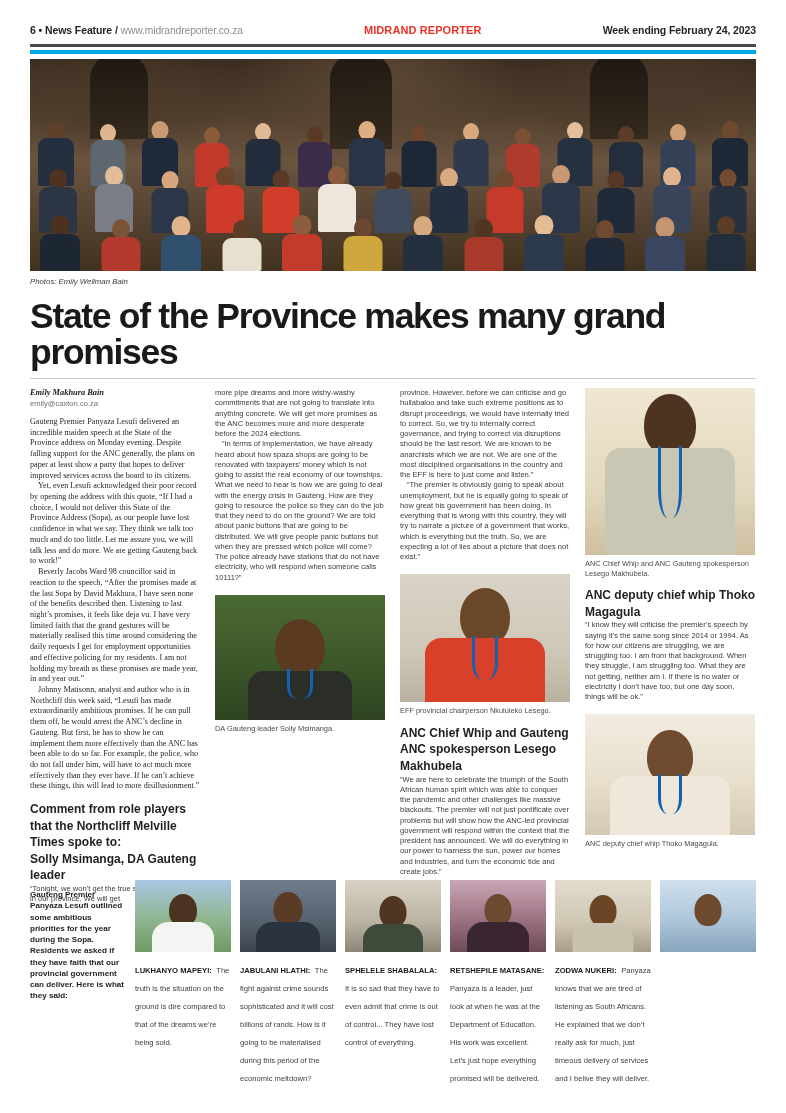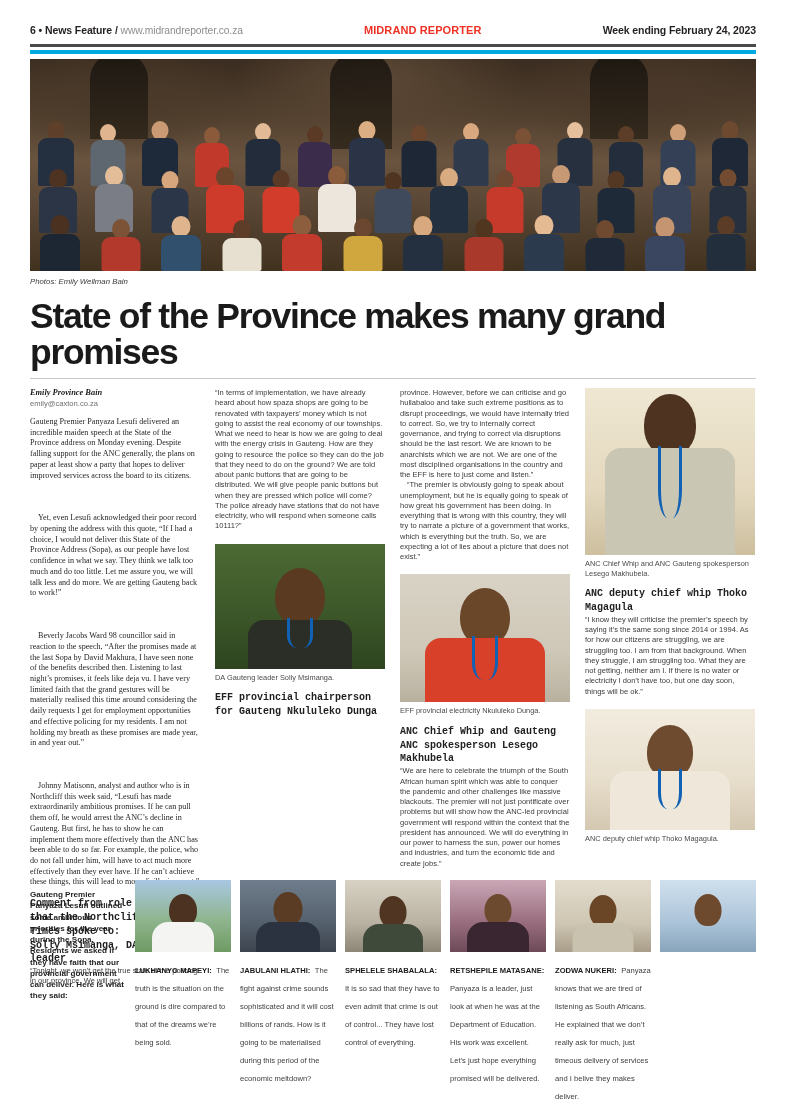--- a/index.html
+++ b/index.html
@@ -58,27 +58,27 @@
   .cols { display:grid; grid-template-columns:170px 170px 170px 170px; gap:15px;
     height:520px; }
   .col { position:relative; }
 
   .byline { font-size:8.4px; font-weight:bold; font-style:italic; color:#1a1a1a;
     font-family:"Liberation Serif", serif; }
   .byline-mail { font-size:7.6px; color:#6f6f6f; margin-top:2px; margin-bottom:9px; }
 
   p.serif { font-family:"Liberation Serif", serif; font-size:8.15px;
     line-height:1.315; margin:0; color:#262626; text-align:left; }
-  p.serif + p.serif { text-indent:8px;margin-top:32px; }
+  p.serif + p.serif { text-indent:8px; }
 
   p.sans { font-family:"Liberation Sans", sans-serif; font-size:7.55px;
     line-height:1.36; margin:0; color:#3a3a3a; }
   p.sans + p.sans { text-indent:7px; }
 
-  .subhead { font-family:Liberation Mono, monospace; font-size:10px;
+  .subhead { font-family:Liberation Sans, sans-serif; font-size:12px;
     font-weight:bold; line-height:1.38; color:#1f1f1f; margin:9px 0 0; }
 
   
   .portrait { width:100%; position:relative; overflow:hidden; margin-top:9px; }
   .pcap { font-family:"Liberation Sans", sans-serif; font-size:7.4px;
     color:#4a4a4a; line-height:1.3; margin-top:4px; }
 
   .ph-grass { background:linear-gradient(180deg,#4c6a33 0%,#3f5b2b 45%,#2e4520 100%); }
   .ph-wall  { background:linear-gradient(180deg,#d9d3c6 0%,#cfc8b8 60%,#b9b1a0 100%); }
   .ph-beige { background:linear-gradient(180deg,#efe7d2 0%,#e4d9bf 60%,#cdbf9f 100%); }
@@ -308,51 +308,51 @@
   <div class="cap-row">
     <span class="cap-credit">Photos: Emily Wellman Bain</span>
   </div>
 
   <h1 class="headline">State of the Province makes many grand promises</h1>
   <div class="rule-thin"></div>
 
   <div class="cols">
 
     <div class="col">
-      <div class="byline">Emily Province Bain</div>
+      <div class="byline">Emily Makhura Bain</div>
       <div class="byline-mail">emily@caxton.co.za</div>
       <p class="serif">Gauteng Premier Panyaza Lesufi delivered an incredible maiden speech at the State of the Province address on Monday evening. Despite falling support for the ANC generally, the plans on paper at least show a party that hopes to deliver improved services across the board to its citizens.</p>
       <p class="serif">Yet, even Lesufi acknowledged their poor record by opening the address with this quote, “If I had a choice, I would not deliver this State of the Province Address (Sopa), as our people have lost confidence in what we say. They think we talk too much and do too little. Let me assure you, we will talk less and do more. We are getting Gauteng back to work!”</p>
       <p class="serif">Beverly Jacobs Ward 98 councillor said in reaction to the speech, “After the promises made at the last Sopa by David Makhura, I have seen none of the benefits described then. Listening to last night’s promises, it feels like deja vu. I have very limited faith that the grand gestures will be materially realised this time around considering the daily requests I get for employment opportunities and effective policing for my residents. I am not holding my breath as these promises are made year, in and year out.”</p>
       <p class="serif">Johnny Matisonn, analyst and author who is in Northcliff this week said, “Lesufi has made extraordinarily ambitious promises. If he can pull them off, he would arrest the ANC’s decline in Gauteng. But first, he has to show he can implement them more effectively than the ANC has been able to do so far. For example, the police, who do not fall under him, will have to act much more effectively than they ever have. If he can’t achieve these things, this will lead to more disillusionment.”</p>
       <div class="subhead" style="white-space:pre-line">Comment from role players that the Northcliff Melville Times spoke to:
 Solly Msimanga, DA Gauteng leader</div>
       <p class="sans">“Tonight, we won’t get the true state of the policing in our province. We will get</p>
     </div>
 
     <div class="col">
+      <p class="sans">more pipe dreams and more wishy-washy commitments that are not going to translate into anything concrete. We will get more promises as the ANC becomes more and more desperate before the 2024 elections.</p>
       <p class="sans">“In terms of implementation, we have already heard about how spaza shops are going to be renovated with taxpayers’ money which is not going to assist the real economy of our townships. What we need to hear is how we are going to deal with the energy crisis in Gauteng. How are they going to resource the police so they can do the job that they need to do on the ground? We are told about panic buttons that are going to be distributed. We will give people panic buttons but when they are pressed which police will come? The police already have stations that do not have electricity, who will respond when someone calls 10111?”</p>
       <div class="portrait ph-grass" style="height:125px;margin-top:12px;">
         <div class="face" style="top:24px;width:50px;height:58px;background:#5a3b22;"></div>
         <div class="torso" style="top:76px;width:104px;height:52px;background:#2a2e26;"></div>
         <div class="lanyard" style="top:74px;width:26px;height:30px;"></div>
       </div>
       <div class="pcap">DA Gauteng leader Solly Msimanga.</div>
-      <div class="subhead">EFF provincial chairperson for Gauteng Nkululeko Dunga</div>
     </div>
 
     <div class="col">
       <p class="sans">province. However, before we can criticise and go hullabaloo and take such extreme positions as to disrupt proceedings, we would have internally tried to correct. So, we try to internally correct governance, and trying to correct via disruptions should be the last resort. We are known to be anarchists which we are not. We are one of the most disciplined organisations in the country and the EFF is here to just come and listen.”</p>
       <p class="sans">“The premier is obviously going to speak about unemployment, but he is equally going to speak of how great his government has been doing. In everything that is wrong with this country, they will try to narrate a picture of a government that works, which is everything but the truth. So, we are expecting a lot of lies about a picture that does not exist.”</p>
       <div class="portrait ph-wall" style="height:128px;margin-top:12px;">
         <div class="face" style="top:14px;width:50px;height:58px;background:#6b4729;"></div>
         <div class="torso" style="top:64px;width:120px;height:64px;background:#d8402a;"></div>
         <div class="lanyard" style="top:62px;width:26px;height:44px;"></div>
       </div>
-      <div class="pcap">EFF provincial electricity Nkululeko Dunga.</div>
+      <div class="pcap">EFF provincial chairperson Nkululeko Lesego.</div>
       <div class="subhead">ANC Chief Whip and Gauteng ANC spokesperson Lesego Makhubela</div>
       <p class="sans">“We are here to celebrate the triumph of the South African human spirit which was able to conquer the pandemic and other challenges like massive blackouts. The premier will not just pontificate over problems but will show how the ANC-led provincial government will respond within the context that the president has announced. We will do everything in our power to harness the sun, power our homes and industries, and turn the economic tide and create jobs.”</p>
     </div>
 
     <div class="col">
       <div class="portrait ph-beige" style="height:167px;margin-top:0;">
         <div class="face" style="top:6px;width:52px;height:62px;background:#4e3320;"></div>
         <div class="torso" style="top:60px;width:130px;height:108px;background:#c9c6b4;"></div>
         <div class="lanyard" style="top:58px;width:24px;height:72px;"></div>
       </div>
@@ -420,21 +420,21 @@
       </div>
 
 
       <div>
         <div class="vox-photo vg6">
           <div class="face" style="top:15px;width:27px;height:32px;background:#6a4526;"></div>
           <div class="torso" style="top:43px;width:61px;height:31px;background:#c9c2ae;"></div>
         </div>
         <div class="vox-body">
           <span class="vox-name">ZODWA NUKERI:</span>
-          <span class="vox-text">Panyaza knows that we are tired of listening as South Africans. He explained that we don’t really ask for much, just timeous delivery of services and I belive they makes deliver.</span>
+          <span class="vox-text">Panyaza knows that we are tired of listening as South Africans. He explained that we don’t really ask for much, just timeous delivery of services and I belive they will deliver.</span>
         </div>
       </div>
 
       <div>
         <div class="vox-photo vg7">
           <div class="face" style="top:14px;width:27px;height:32px;background:#6d4a2d;"></div>
 
         </div>
 
       </div>

